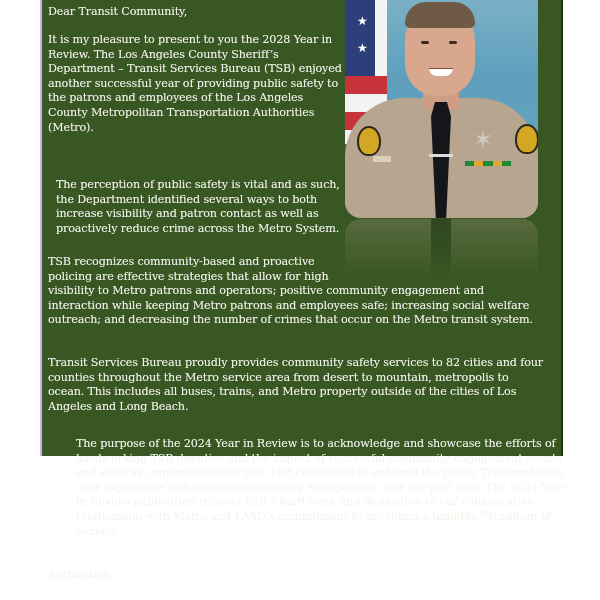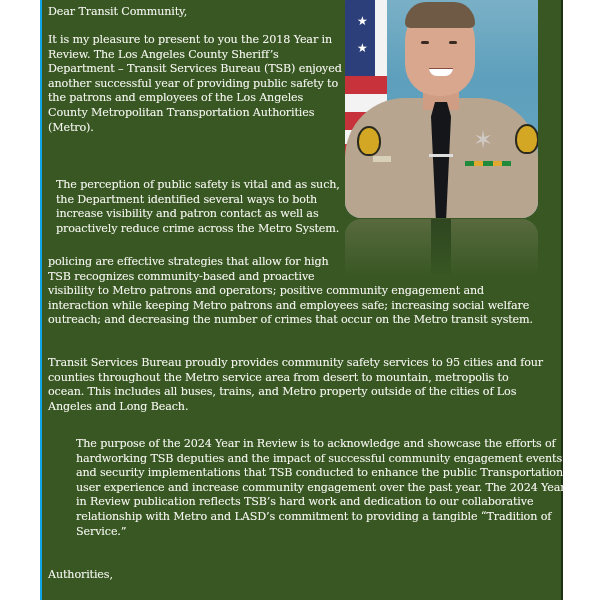--- a/index.html
+++ b/index.html
@@ -1,20 +1,20 @@
 <!DOCTYPE html>
 <html><head>
 <meta charset="utf-8">
 <style>
   html, body { margin:0; padding:0; background:#ffffff; }
   body { width:600px; height:600px; position:relative; overflow:hidden; }
   .panel {
-    position:absolute; left:40px; top:0; width:523px; height:600px;
+    position:absolute; left:40px; top:0; width:523px; height:456px;
     background:#385723;
-    border-left:2px solid #0ea5e9;
+    border-left:2px solid #c4b5fd;
     border-right:2px solid #1f2f14;
     box-sizing:border-box;
   }
   .text {
     font-family:"DejaVu Serif","Liberation Serif",serif;
     color:#f4f4ee;
     font-size:11.2px;
     line-height:14.6px;
     letter-spacing:-0.15px;
     text-shadow:0 0 0.6px rgba(255,255,255,0.3);
@@ -61,30 +61,30 @@
   .nametag { position:absolute; left:28px; top:170px; width:18px; height:6px; background:#d8d0b8; }
   .bar { position:absolute; left:84px; top:168px; width:24px; height:3px; background:#ddd; }
 </style>
 </head>
 <body>
 
 <div class="panel">
   <div class="text">
     <div class="greeting">Dear Transit Community,</div>
 
-    <p class="para p1">It is my pleasure to present to you the 2018 Year in Review. The Los Angeles County Sheriff’s Department – Transit Services Bureau (TSB) enjoyed another successful year of providing public safety to the patrons and employees of the Los Angeles County Metropolitan Transportation Authorities (Metro).</p>
+    <p class="para p1">It is my pleasure to present to you the 2028 Year in Review. The Los Angeles County Sheriff’s Department – Transit Services Bureau (TSB) enjoyed another successful year of providing public safety to the patrons and employees of the Los Angeles County Metropolitan Transportation Authorities (Metro).</p>
     <p class="para p2">The perception of public safety is vital and as such, the Department identified several ways to both increase visibility and patron contact as well as proactively reduce crime across the Metro System.</p>
 
     <p class="para p3">
+      <span class="narrow">TSB recognizes community-based and proactive</span>
       <span class="narrow">policing are effective strategies that allow for high</span>
-      <span class="narrow">TSB recognizes community-based and proactive</span>
       <span>visibility to Metro patrons and operators; positive community engagement and interaction while keeping Metro patrons and employees safe; increasing social welfare outreach; and decreasing the number of crimes that occur on the Metro transit system.</span>
     </p>
 
-    <p class="para p4">Transit Services Bureau proudly provides community safety services to 95 cities and four counties throughout the Metro service area from desert to mountain, metropolis to ocean. This includes all buses, trains, and Metro property outside of the cities of Los Angeles and Long Beach.</p>
+    <p class="para p4">Transit Services Bureau proudly provides community safety services to 82 cities and four counties throughout the Metro service area from desert to mountain, metropolis to ocean. This includes all buses, trains, and Metro property outside of the cities of Los Angeles and Long Beach.</p>
     <p class="para p5">The purpose of the 2024 Year in Review is to acknowledge and showcase the efforts of hardworking TSB deputies and the impact of successful community engagement events and security implementations that TSB conducted to enhance the public Transportation user experience and increase community engagement over the past year. The 2024 Year in Review publication reflects TSB’s hard work and dedication to our collaborative relationship with Metro and LASD’s commitment to providing a tangible “Tradition of Service.”</p>
 
     <div class="closing">Authorities,</div>
   </div>
 
   <div class="photo">
     <div class="flag">
       <div class="stripe" style="top:0;height:170px;background:#f3f3f3;"></div>
       <div class="stripe" style="top:90px;height:18px;background:#c8323a;"></div>
       <div class="stripe" style="top:126px;height:18px;background:#c8323a;"></div>

